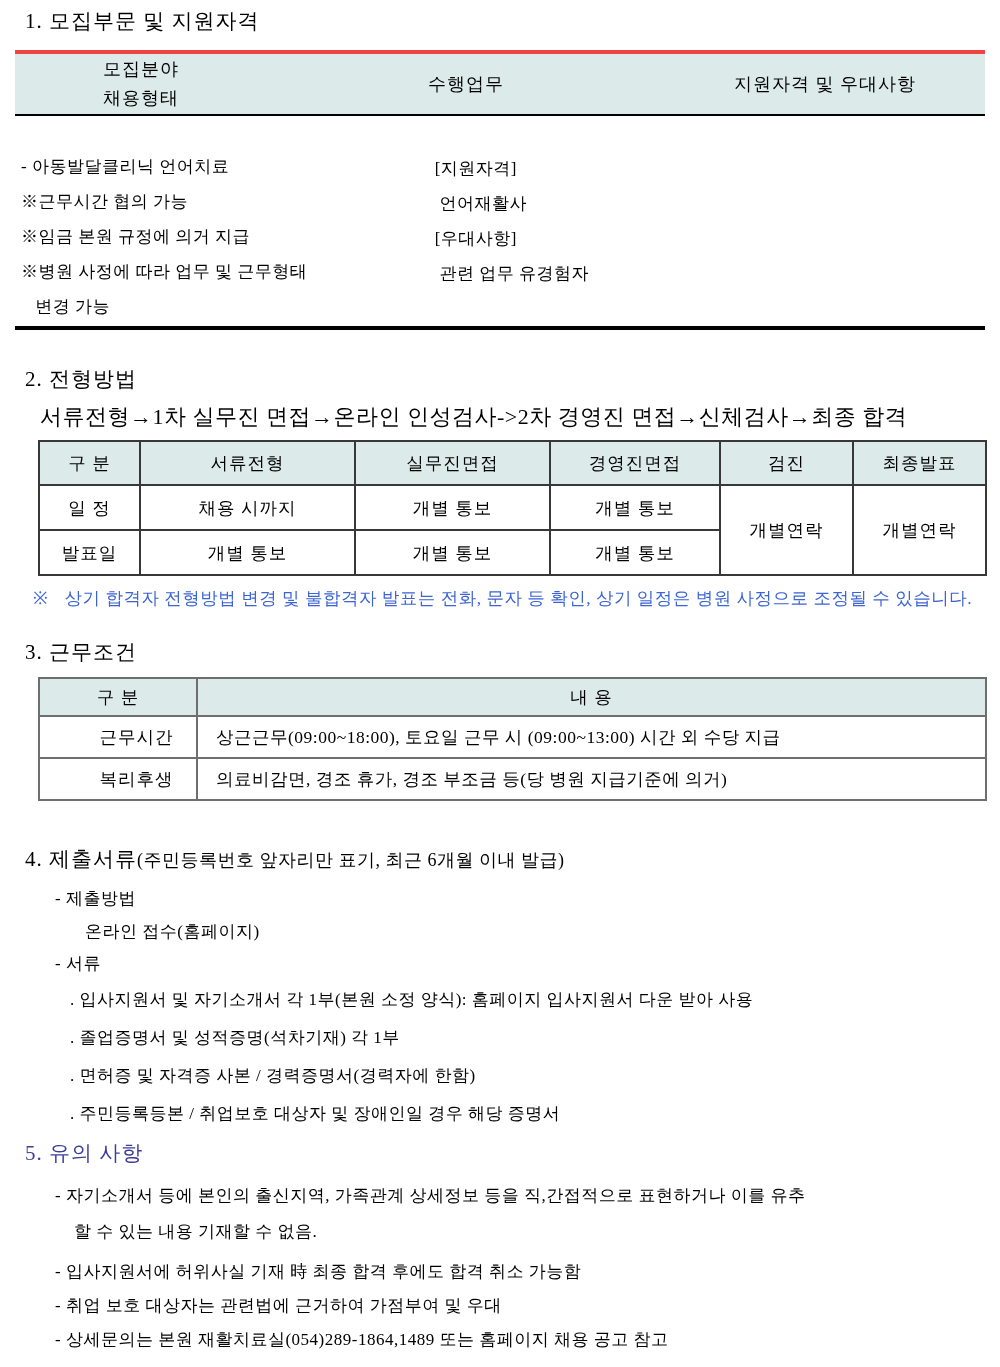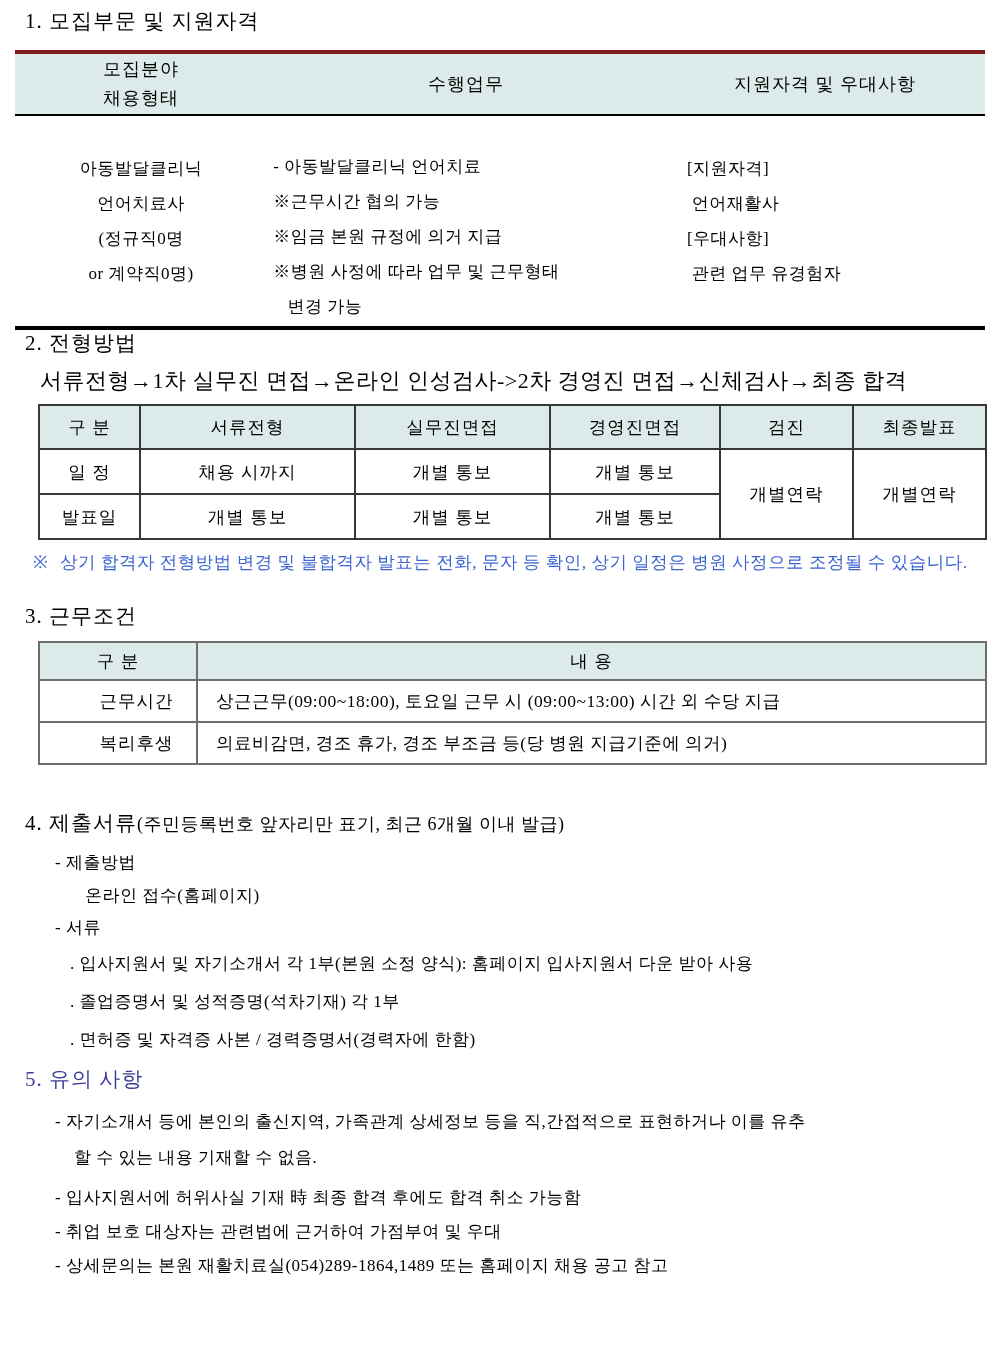--- a/index.html
+++ b/index.html
@@ -7,40 +7,40 @@
   body {
     font-family:"Liberation Serif","DejaVu Serif",serif;
     color:#000000; font-size:17px; padding-top:8px;
   }
   .pre { white-space:pre-wrap; }
 
   h2.sec { font-size:21px; font-weight:normal; letter-spacing:1px; margin-left:25px; line-height:26px; }
   h2.sec.blue { color:#3d3d99; }
 
   
-  .t1 { margin:16px 15px 0 15px; border-top:4px solid #7f1d1d; border-bottom:4px solid #000; }
+  .t1 { margin:16px 15px 0 15px; border-top:4px solid #ef4444; border-bottom:4px solid #000; }
   .t1-header { display:flex; background:#dcebe9; border-bottom:2px solid #000; min-height:62px; align-items:center; }
   .t1-header > div { text-align:center; font-size:18px; letter-spacing:1px; line-height:29px; }
   .t1-body { display:flex; padding:2px 0; min-height:172px; align-items:center; }
   .c1 { width:26%; } .c2 { width:41%; } .c3 { width:33%; }
   .t1-body .c1 { text-align:center; line-height:35px; letter-spacing:0.5px; }
   .t1-body .c2 { line-height:35px; padding-left:6px; letter-spacing:0.5px;margin-top:31px; }
   .t1-body .c3 { line-height:35px; padding-left:22px; letter-spacing:0.5px; align-self:center; }
 
   
   .process { margin:12px 0 0 40px; font-size:22px; line-height:26px; letter-spacing:0.5px; }
   table.grid { border-collapse:collapse; margin-left:38px; }
   table.grid th, table.grid td { text-align:center; font-weight:normal; letter-spacing:1px; font-size:17.5px; }
   .t2 { margin-top:10px; }
   .t2 th, .t2 td { border:2px solid #383838; }
   .t2 th { background:#dcebe9; height:44px; }
   .t2 td { height:45px; }
   .note { display:flex; margin:8px 0 0 33px; color:#3c64d2; font-size:17.5px; line-height:29px; letter-spacing:0.5px; }
   .note .marker { width:27px; flex:none; }
-  .note .txt { width:912px; }
+  .note .txt { width:912px;text-align:right; }
 
   
   .t3 { margin-top:12px; }
   .t3 th, .t3 td { border:2px solid #6e6e6e; }
   .t3 th { background:#dcebe9; height:38px; }
   .t3 td { height:42px;padding-left:37px; }
   .t3 td.content { text-align:left; padding-left:18px; letter-spacing:0.5px; }
 
   
   .h4-line { margin:44px 0 0 25px; line-height:28px; }
@@ -63,37 +63,33 @@
 <h2 class="sec">1. 모집부문 및 지원자격</h2>
 
 <div class="t1">
   <div class="t1-header">
     <div class="c1 pre">모집분야
 채용형태</div>
     <div class="c2">수행업무</div>
     <div class="c3">지원자격 및 우대사항</div>
   </div>
   <div class="t1-body">
-    <div class="c1 pre">아동발달클리닉
-언어치료사
-(정규직0명
-or 계약직0명)</div>
     <div class="c2 pre">- 아동발달클리닉 언어치료
 ※근무시간 협의 가능
 ※임금 본원 규정에 의거 지급
 ※병원 사정에 따라 업무 및 근무형태
    변경 가능</div>
     <div class="c3 pre">[지원자격]
  언어재활사
 [우대사항]
  관련 업무 유경험자</div>
   </div>
 </div>
 
-<h2 class="sec" style="">2. 전형방법</h2>
+<h2 class="sec" style="margin-top:36px">2. 전형방법</h2>
 <div class="process">서류전형→1차 실무진 면접→온라인 인성검사-&gt;2차 경영진 면접→신체검사→최종 합격</div>
 
 <table class="grid t2">
   <colgroup>
     <col style="width:101px">
       <col style="width:215px">
       <col style="width:195px">
     <col style="width:170px">
       <col style="width:133px">
       <col style="width:133px">
@@ -155,20 +151,21 @@
 <div class="h4-line">
   <span class="big">4. 제출서류</span><span class="small">(주민등록번호 앞자리만 표기, 최근 6개월 이내 발급)</span>
 </div>
 <div class="ind1">- 제출방법</div>
 <div class="ind2">온라인 접수(홈페이지)</div>
 <div class="ind1" style="margin-top:8px">- 서류</div>
 <div class="doc-list">
   <div class="doc-item">. 입사지원서 및 자기소개서 각 1부(본원 소정 양식): 홈페이지 입사지원서 다운 받아 사용</div>
   <div class="doc-item">. 졸업증명서 및 성적증명(석차기재) 각 1부</div>
   <div class="doc-item">. 면허증 및 자격증 사본 / 경력증명서(경력자에 한함)</div>
+  <div class="doc-item">. 주민등록등본 / 취업보호 대상자 및 장애인일 경우 해당 증명서</div>
 </div>
 
 <h2 class="sec blue" style="margin-top:14px">5. 유의 사항</h2>
 <div class="s5-list">
   <div class="s5-item wrap2 pre">- 자기소개서 등에 본인의 출신지역, 가족관계 상세정보 등을 직,간접적으로 표현하거나 이를 유추
     할 수 있는 내용 기재할 수 없음.</div>
   <div class="s5-item">- 입사지원서에 허위사실 기재 時 최종 합격 후에도 합격 취소 가능함</div>
   <div class="s5-item">- 취업 보호 대상자는 관련법에 근거하여 가점부여 및 우대</div>
   <div class="s5-item last">- 상세문의는 본원 재활치료실(054)289-1864,1489 또는 홈페이지 채용 공고 참고</div>
 </div>

